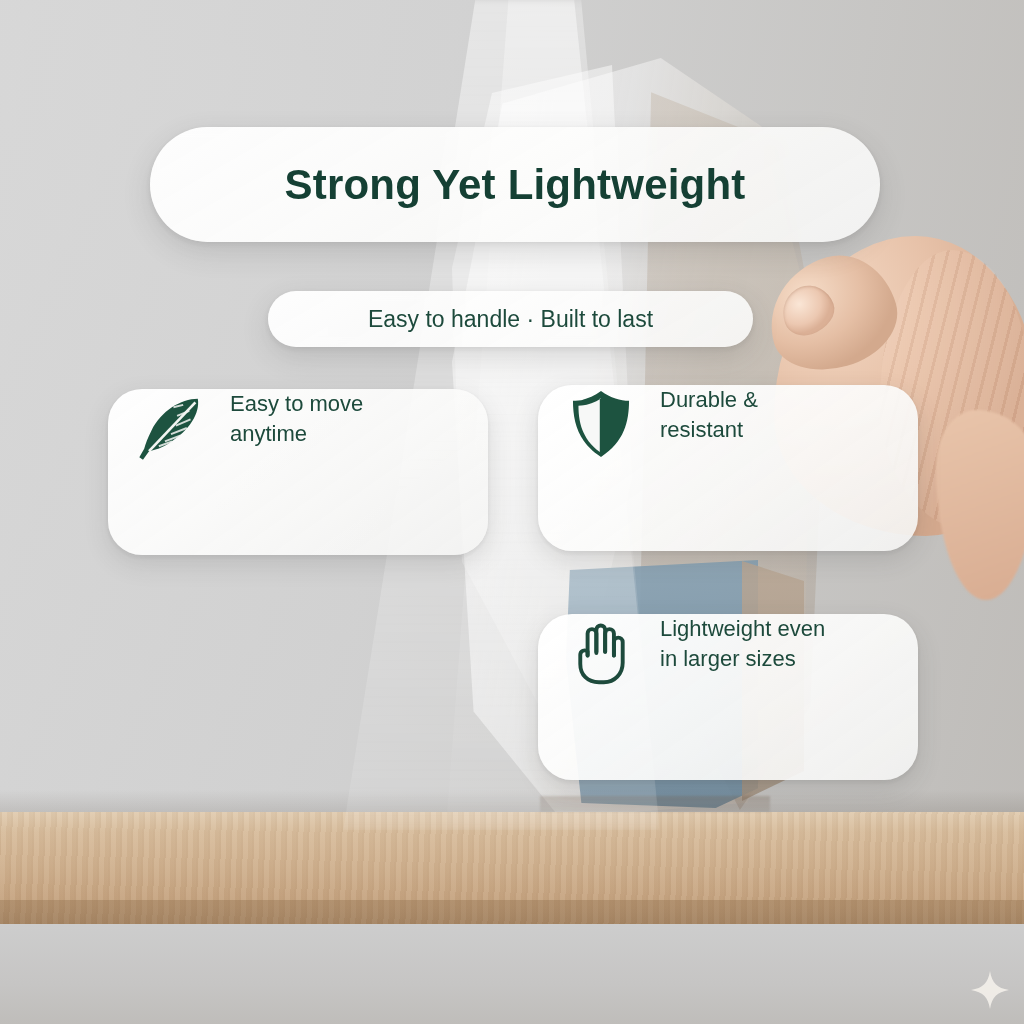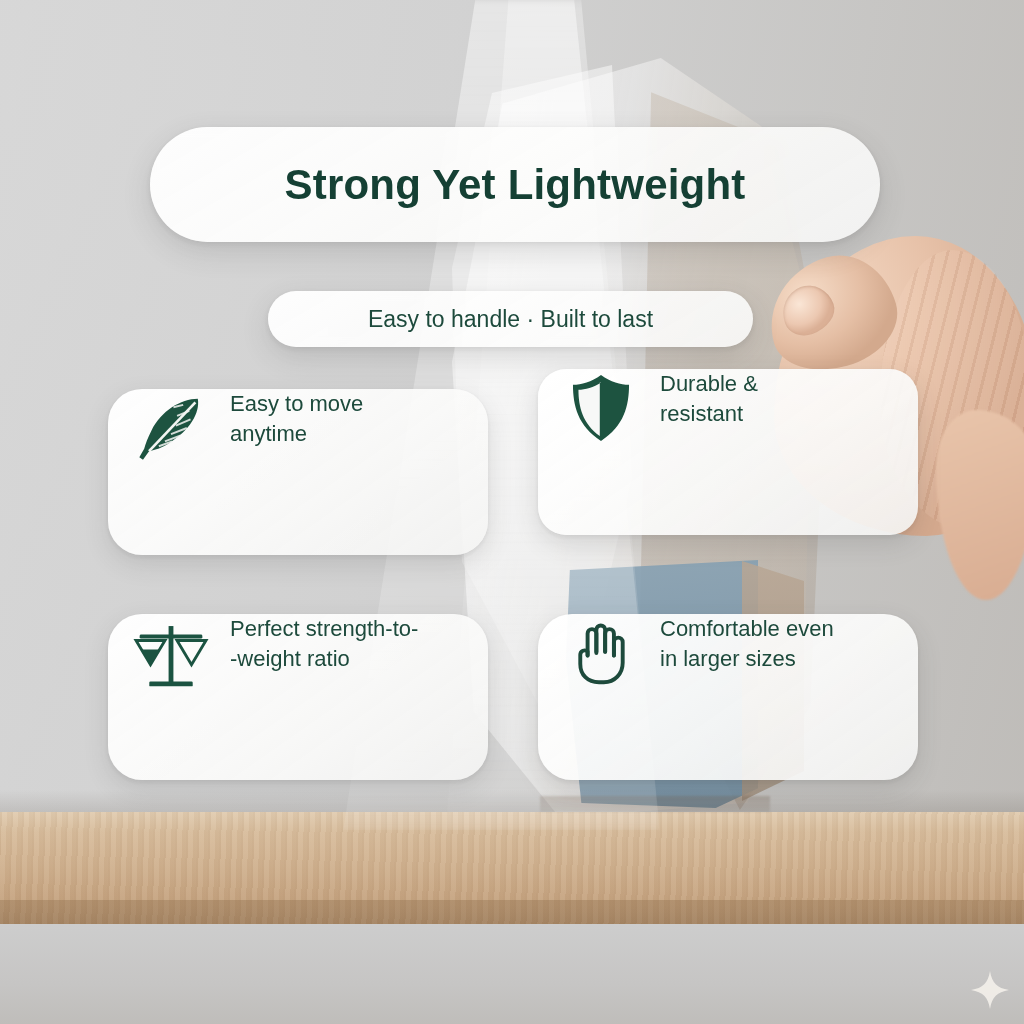--- a/index.html
+++ b/index.html
@@ -158,21 +158,21 @@
 
   
   .card{
     position:absolute;width:380px;height:166px;border-radius:34px;
     display:flex;align-items:flex-start;padding:0 0 0 20px;box-sizing:border-box;
     background:linear-gradient(145deg,rgba(255,255,255,.97) 0%,rgba(251,251,250,.93) 55%,
                rgba(244,244,243,.90) 100%);
     box-shadow:0 9px 24px rgba(70,70,70,.15),0 2px 5px rgba(70,70,70,.09);
   }
   #card-0{left:108px;top:389px;}
-  #card-1{left:538px;top:369px;border-radius:28px;}
+  #card-1{left:538px;top:385px;}
   #card-2{left:108px;top:614px;}
   #card-3{left:538px;top:614px;}
   .card .ico{width:86px;flex:0 0 86px;display:flex;align-items:center;justify-content:center;}
   .card .lbl{
     font-size:22px;line-height:1.35;color:#1d4a3c;margin-left:16px;
     white-space:pre-line;
   }
   #card-2 .lbl,#card-3 .lbl{white-space:pre-line;}
   .card.overflow .lbl{width:300px;}
 
@@ -246,51 +246,35 @@
       <svg width="78" height="78" viewBox="0 0 64 64">
         <path d="M32 5 C24 11 16 13 9 13 C9 30 13 47 32 59 C51 47 55 30 55 13
                  C48 13 40 11 32 5 Z" fill="#1d5340"></path>
         <path d="M32 11 C26 15 19 17 13.5 17 C13.5 31 17 45 31 55 L31 11 Z" fill="#f7f8f7"></path>
       </svg>
     </span>
     <span class="lbl">Durable &amp;
 resistant</span>
   </div>
 
-  <div class="card overflow" id="card-2">
-    <span class="ico">
-      <svg width="82" height="82" viewBox="0 0 68 64">
-        <rect x="32" y="8" width="4" height="48" fill="#1b5341"></rect>
-        <rect x="16" y="54" width="36" height="4" rx="1" fill="#1b5341"></rect>
-        <rect x="8" y="15" width="52" height="3.4" rx="1.2" fill="#1b5341"></rect>
-
-        <path d="M5 20 L29 20 L17 40 Z" fill="none" stroke="#1b5341" stroke-width="2.4"></path>
-        <path d="M9.5 27.5 L24.5 27.5 L17 40 Z" fill="#1b5341"></path>
-
-        <path d="M39 20 L63 20 L51 40 Z" fill="none" stroke="#1b5341" stroke-width="2.4"></path>
-      </svg>
-    </span>
-    <span class="lbl">Perfect strength-to-
--weight ratio</span>
-  </div>
 
   <div class="card" id="card-3">
     <span class="ico">
       <svg width="78" height="78" viewBox="0 0 64 64">
         <g fill="none" stroke="#1d4a3c" stroke-width="3.2" stroke-linecap="round" stroke-linejoin="round">
           <path d="M21 34 V16 a3.6 3.6 0 0 1 7.2 0 V32"></path>
           <path d="M28.2 31 V13 a3.6 3.6 0 0 1 7.2 0 V31"></path>
           <path d="M35.4 31 V16 a3.6 3.6 0 0 1 7.2 0 V34"></path>
           <path d="M42.6 34 V23 a3.6 3.6 0 0 1 7.2 0 v17
                    c0 9-6.5 16-15.5 16 h-4 C21 56 15 50 15 41
                    v-7.5 a3.6 3.6 0 0 1 6 -2.7 L21 34"></path>
         </g>
       </svg>
     </span>
-    <span class="lbl">Comfortable even
+    <span class="lbl">Lightweight even
 in larger sizes</span>
   </div>
 
   <div id="footer-pill">
     <span class="t">3D printed PLA combines light weight with long-
 -lasting strength.</span>
   </div>
 
 </div>
 

